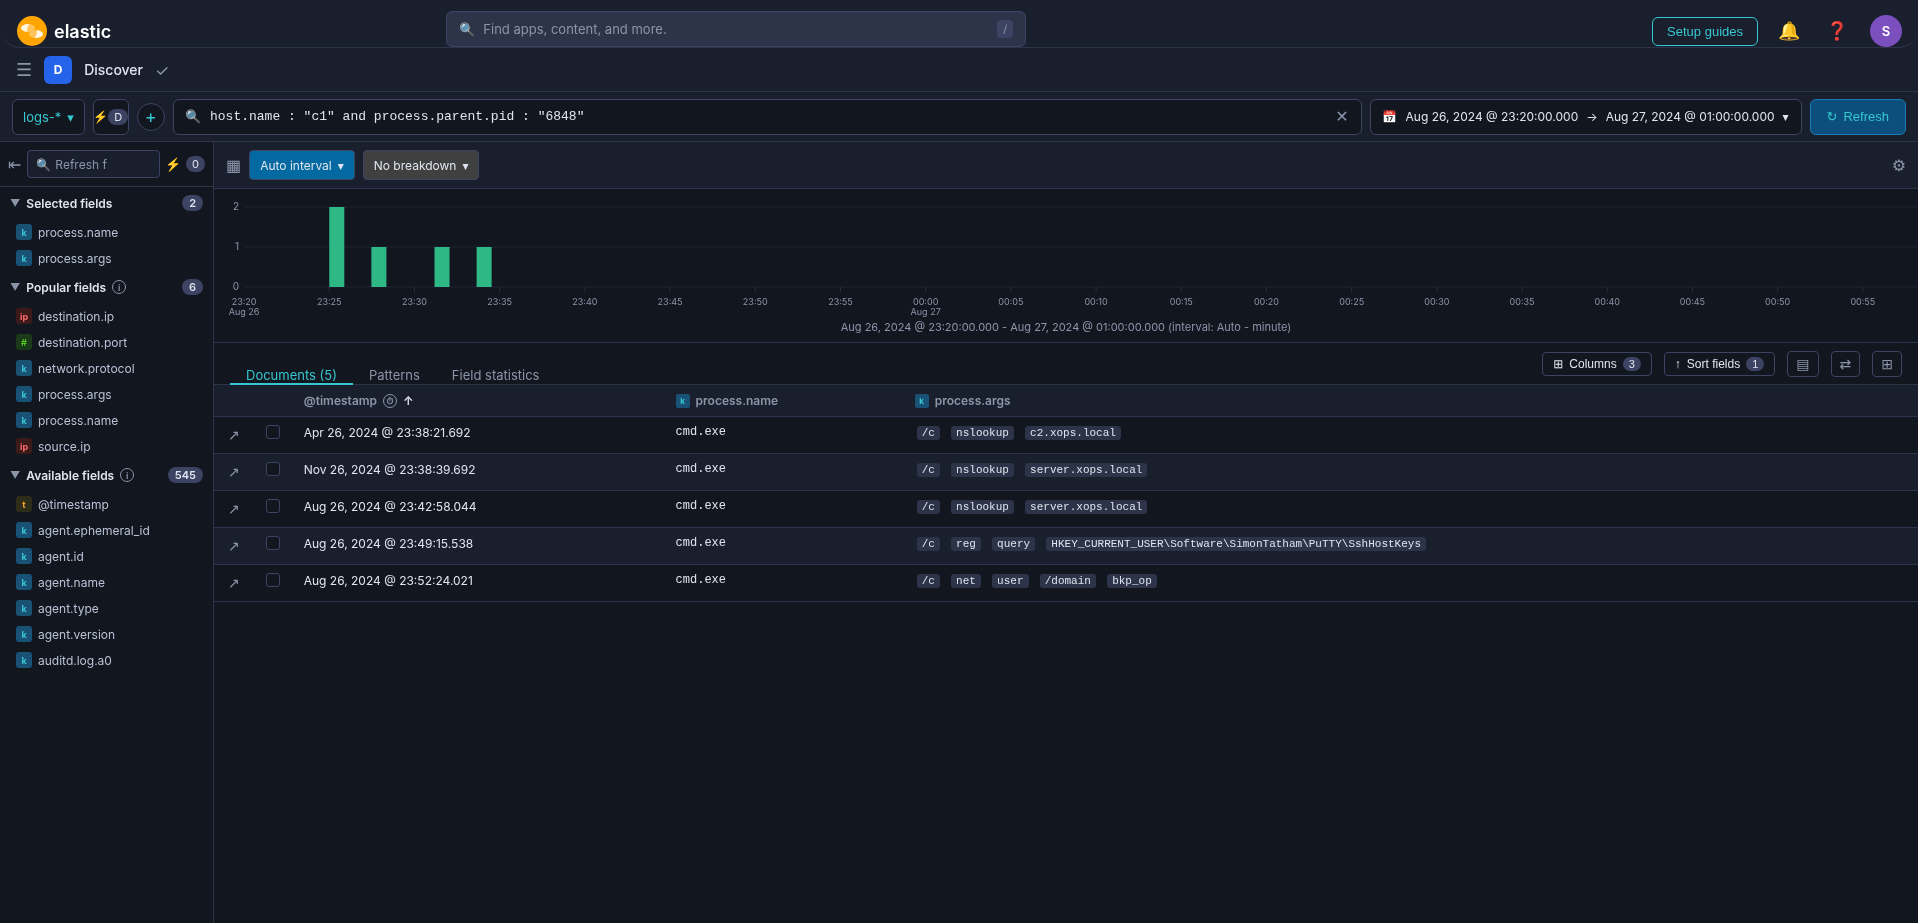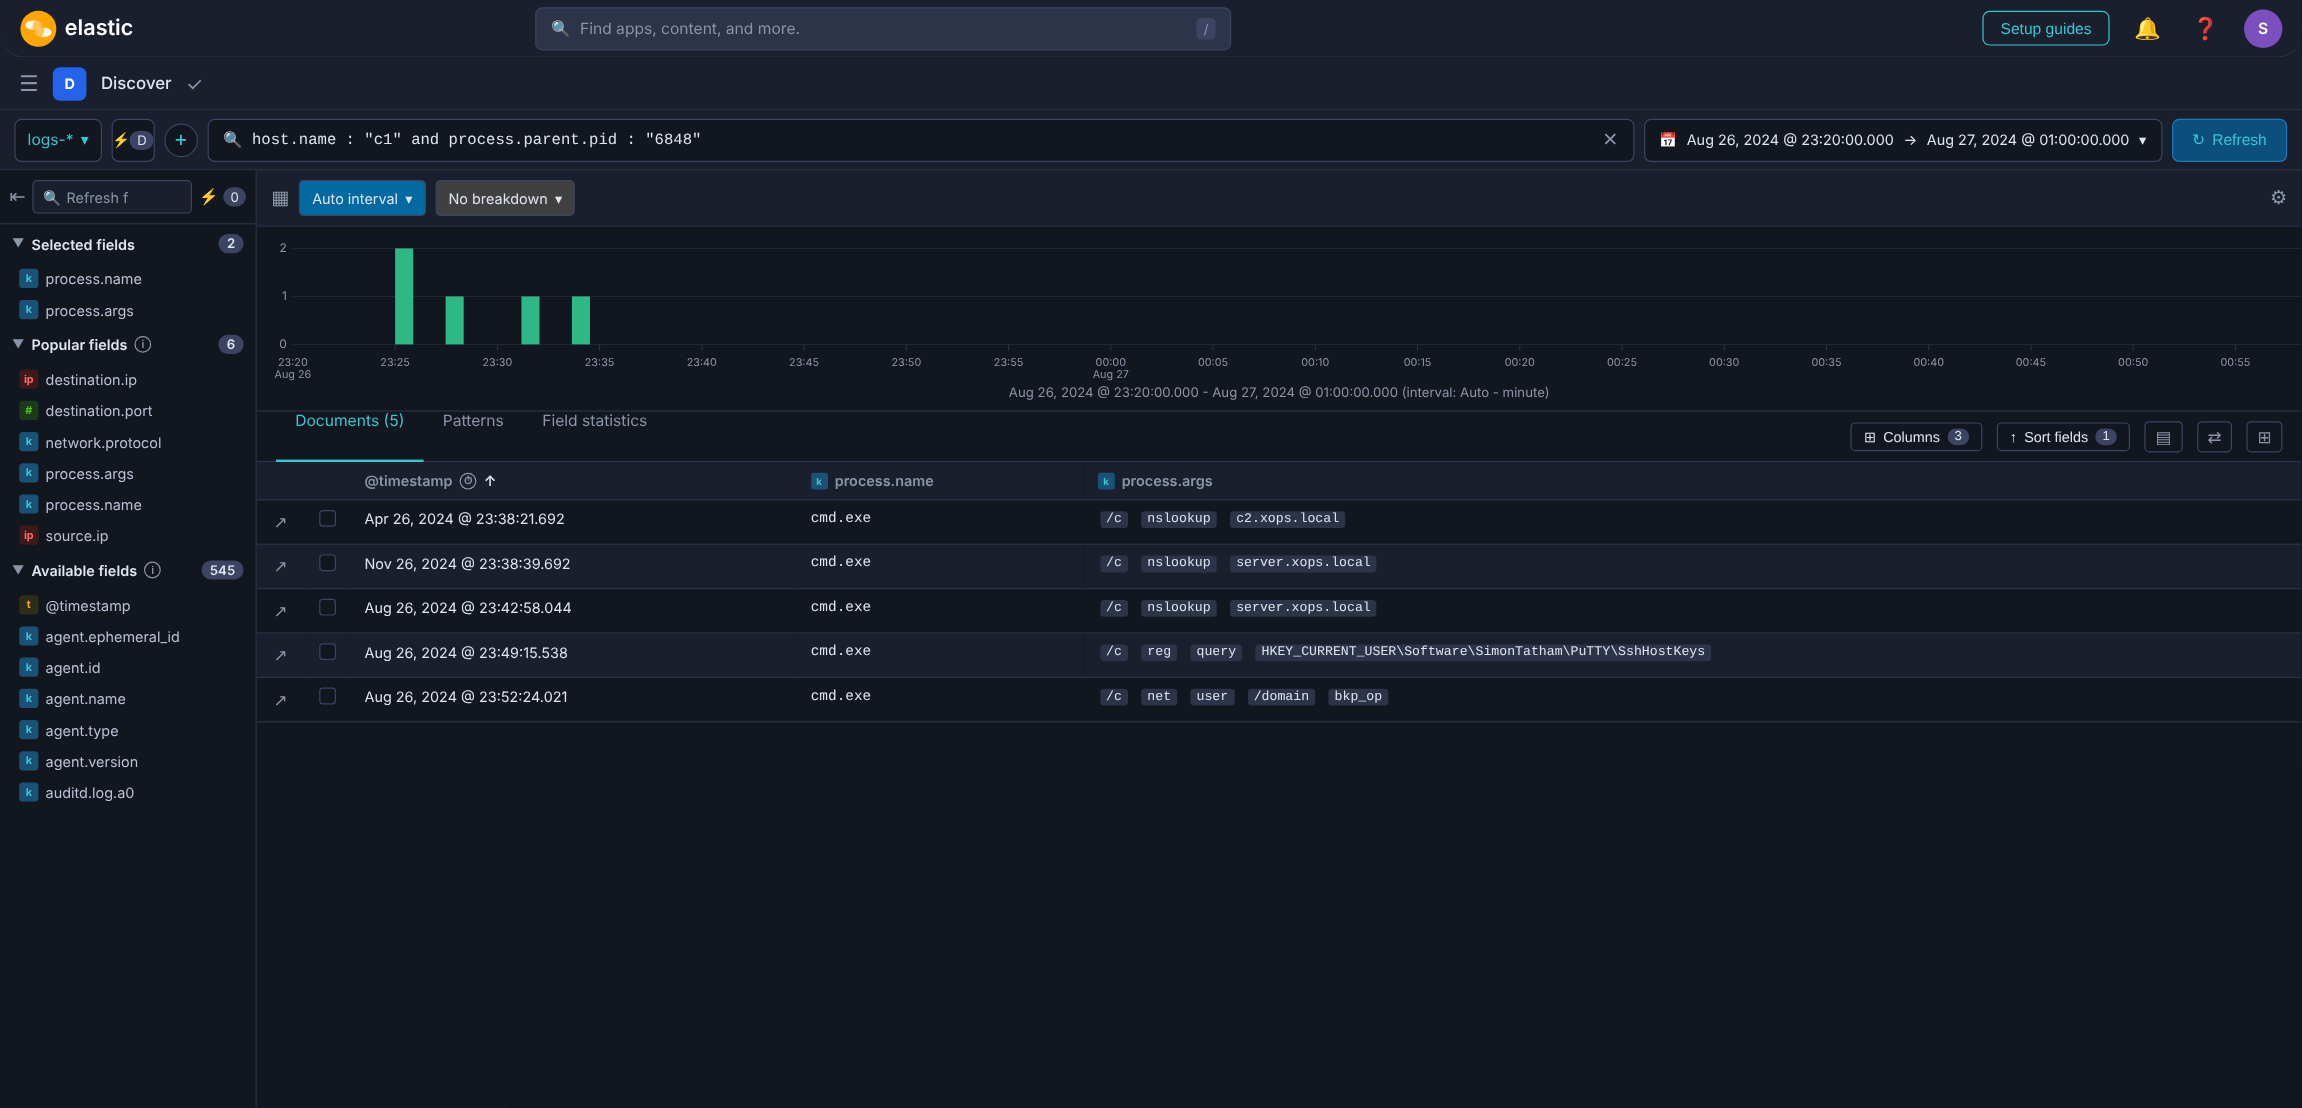--- a/index.html
+++ b/index.html
@@ -4,21 +4,21 @@
   <style>
     * { box-sizing: border-box; margin: 0; padding: 0; }
     body { background: #1a1f2e; color: #dfe5ef; font-family: 'Inter', -apple-system, BlinkMacSystemFont, 'Segoe UI', sans-serif; font-size: 12px; overflow: hidden; height: 923px; width: 1918px; }
 
     
     .top-nav {
       background: #1a1f2e;
       border-bottom: 1px solid #2d3348;
       height: 48px;
       display: flex;
-      align-items: center;
+      align-items: flex-end;
       padding: 0 16px;
       gap: 28px;
       border-radius: 20px;
     }
     .elastic-logo {
       display: flex;
       align-items: center;
       gap: 6px;
       color: #fff;
       font-size: 18px;
@@ -454,21 +454,21 @@
       padding: 0 16px;
       border-bottom: 1px solid #2d3348;
       background: #12161f;
       height: 42px;
       gap: 0;
     }
     .tab {
       padding: 0 16px;
       height: 42px;
       display: flex;
-      align-items: flex-start;
+      align-items: flex-end;
       font-size: 13px;
       cursor: pointer;
       color: #8b95a8;
       border-bottom: 2px solid transparent;
     }
     .tab.active {
       color: #36c7d1;
       border-bottom: 2px solid #36c7d1;
     }
     .tabs-right {

